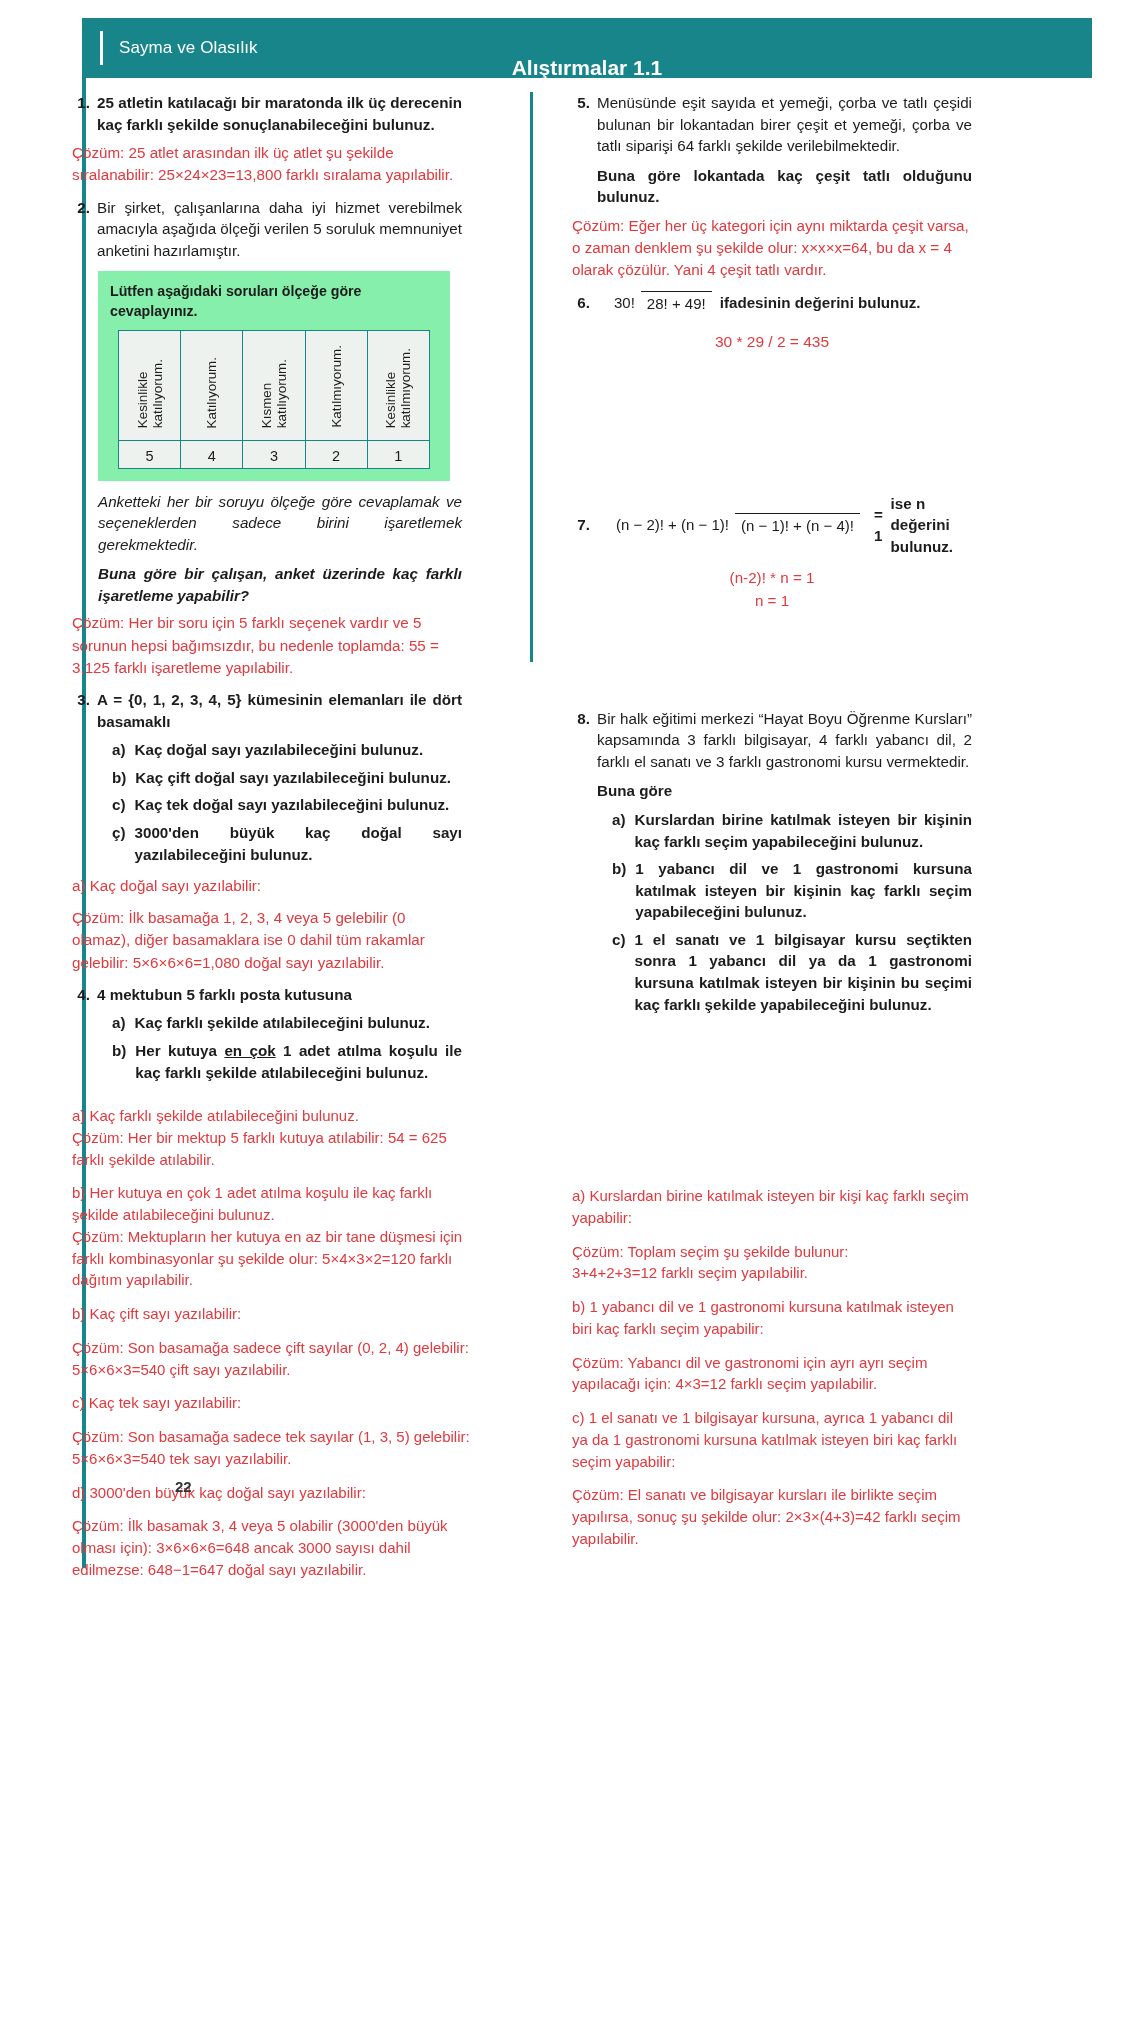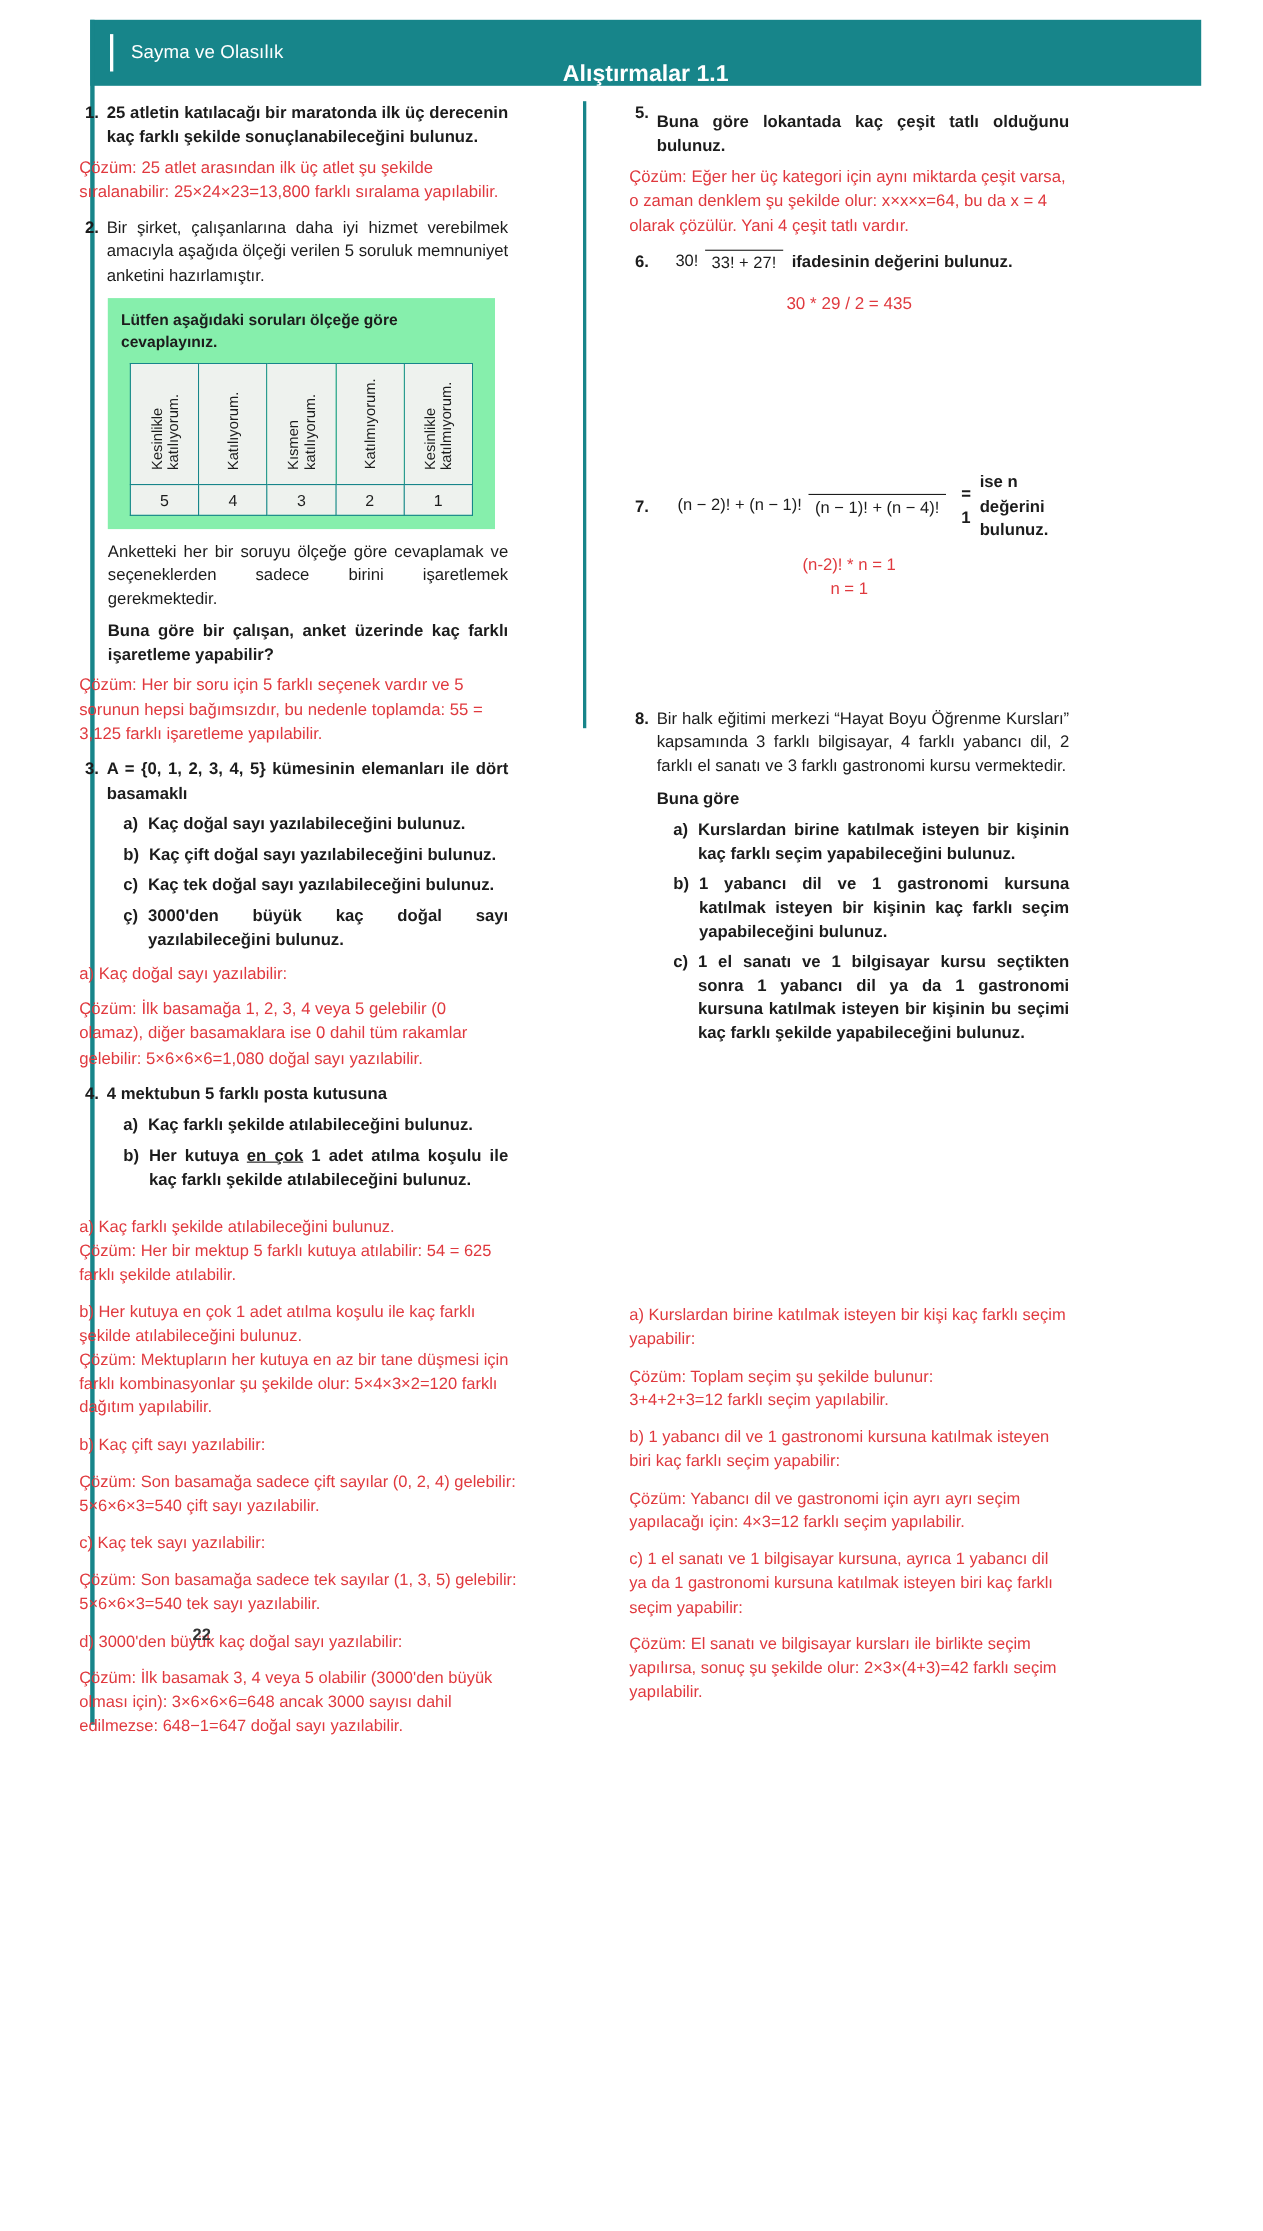--- a/index.html
+++ b/index.html
@@ -288,21 +288,21 @@
           <td class="scale-num-cell">5</td>
           <td class="scale-num-cell">4</td>
           <td class="scale-num-cell">3</td>
           <td class="scale-num-cell">2</td>
           <td class="scale-num-cell">1</td>
         </tr>
       </tbody>
         </table>
     </div>
 
-    <div style="margin-left:26px;">
+    <div style="margin-left:26px;font-style:italic;">
       <div class="q-text reg">Anketteki her bir soruyu ölçeğe göre cevaplamak ve seçeneklerden sadece birini işaretlemek gerekmektedir.</div>
       <div class="bold-q">Buna göre bir çalışan, anket üzerinde kaç farklı işaretleme yapabilir?</div>
     </div>
     <div class="solution">Çözüm: Her bir soru için 5 farklı seçenek vardır ve 5 sorunun hepsi bağımsızdır, bu nedenle toplamda: 55 = 3,125 farklı işaretleme yapılabilir.</div>
 
     <div class="q">
       <div class="q-num">3.</div>
       <div class="q-body">
         <div class="q-text">A = {0, 1, 2, 3, 4, 5} kümesinin elemanları ile dört basamaklı</div>
       </div>
@@ -360,30 +360,31 @@
     <p>Çözüm: İlk basamak 3, 4 veya 5 olabilir (3000'den büyük olması için): 3×6×6×6=648 ancak 3000 sayısı dahil edilmezse: 648−1=647 doğal sayı yazılabilir.</p>
   </div>
 
   <div class="page-number">22</div>
 
   <div class="col col-right">
 
     <div class="q">
       <div class="q-num">5.</div>
       <div class="q-body">
+        <div class="q-text reg">Menüsünde eşit sayıda et yemeği, çorba ve tatlı çeşidi bulunan bir lokantadan birer çeşit et yemeği, çorba ve tatlı siparişi 64 farklı şekilde verilebilmektedir.</div>
         <div class="bold-q">Buna göre lokantada kaç çeşit tatlı olduğunu bulunuz.</div>
       </div>
     </div>
     <div class="solution">Çözüm: Eğer her üç kategori için aynı miktarda çeşit varsa, o zaman denklem şu şekilde olur: x×x×x=64, bu da x = 4 olarak çözülür. Yani 4 çeşit tatlı vardır.</div>
 
     <div class="mathline">
       <span class="q-num">6.</span>
       <span class="frac">
         <span class="num">30!</span>
-        <span class="den">33! + 27!</span>
+        <span class="den">28! + 49!</span>
       </span>
       <span class="math-tail">ifadesinin değerini bulunuz.</span>
     </div>
     <div class="answer-red">30 * 29 / 2 = 435</div>
 
     <div class="q7row" style="margin-top:140px;">
       <span class="q-num">7.</span>
       <span class="frac">
         <span class="num">(n − 2)! + (n − 1)!</span>
         <span class="den">(n − 1)! + (n − 4)!</span>

